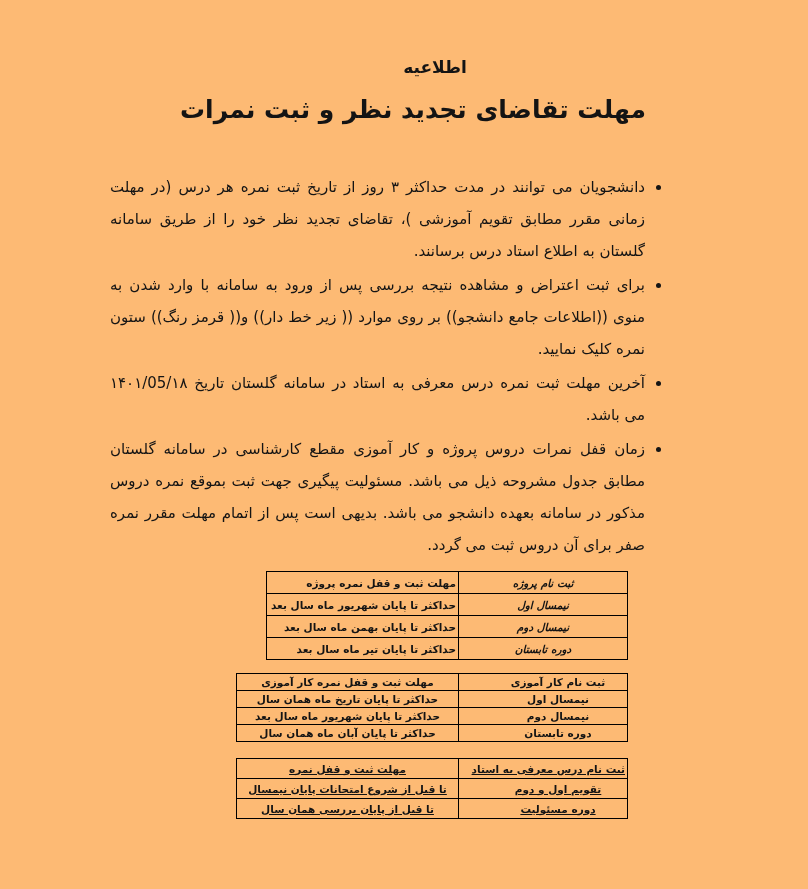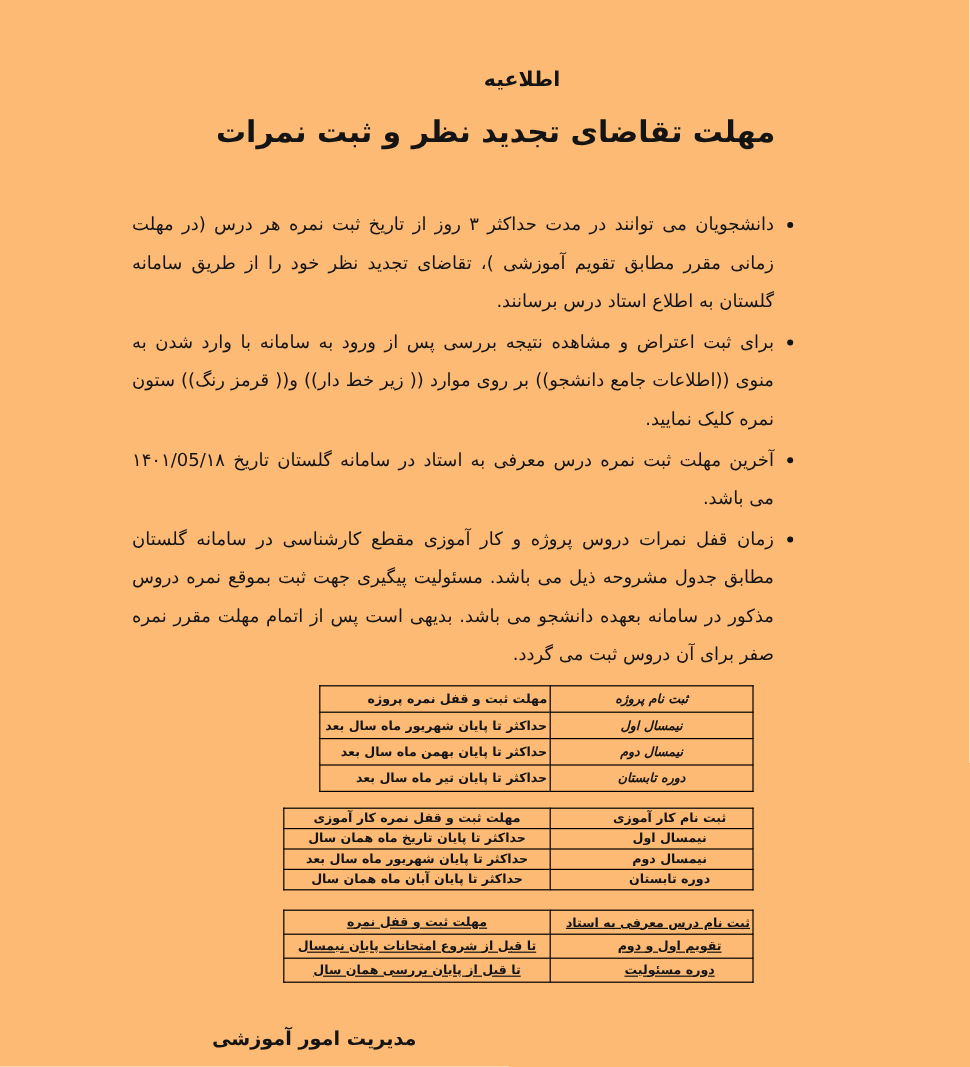--- a/index.html
+++ b/index.html
@@ -160,15 +160,14 @@
       </tr>
       <tr>
         <td class="term-cell">دوره مسئولیت</td>
         <td class="deadline-cell">تا قبل از پایان بررسی همان سال</td>
       </tr>
     </tbody>
       </table>
 
   </div>
 
-  <div class="signature">مدیریت امور آموزشی</div>
 
 </div>
 
 </body></html>

